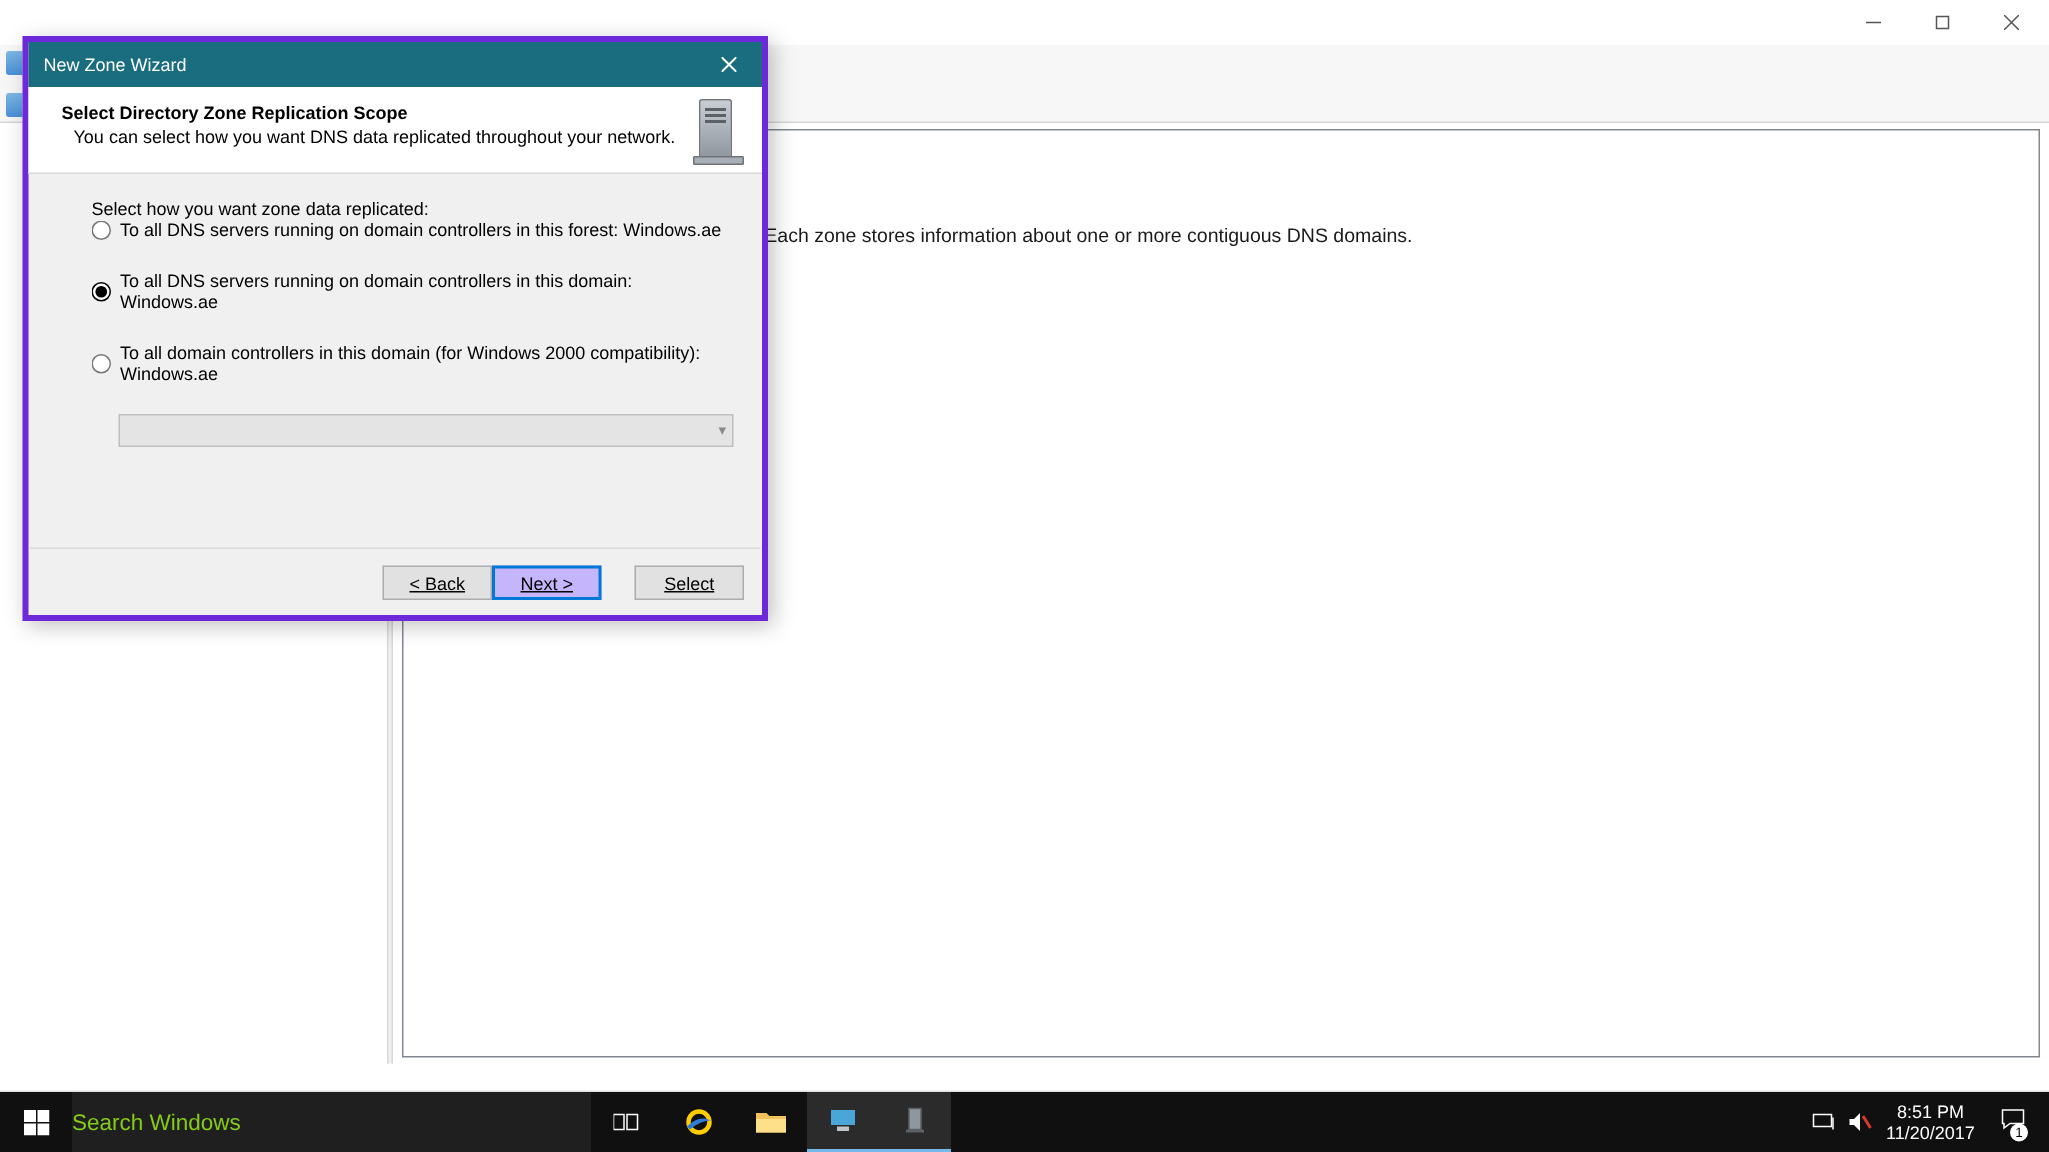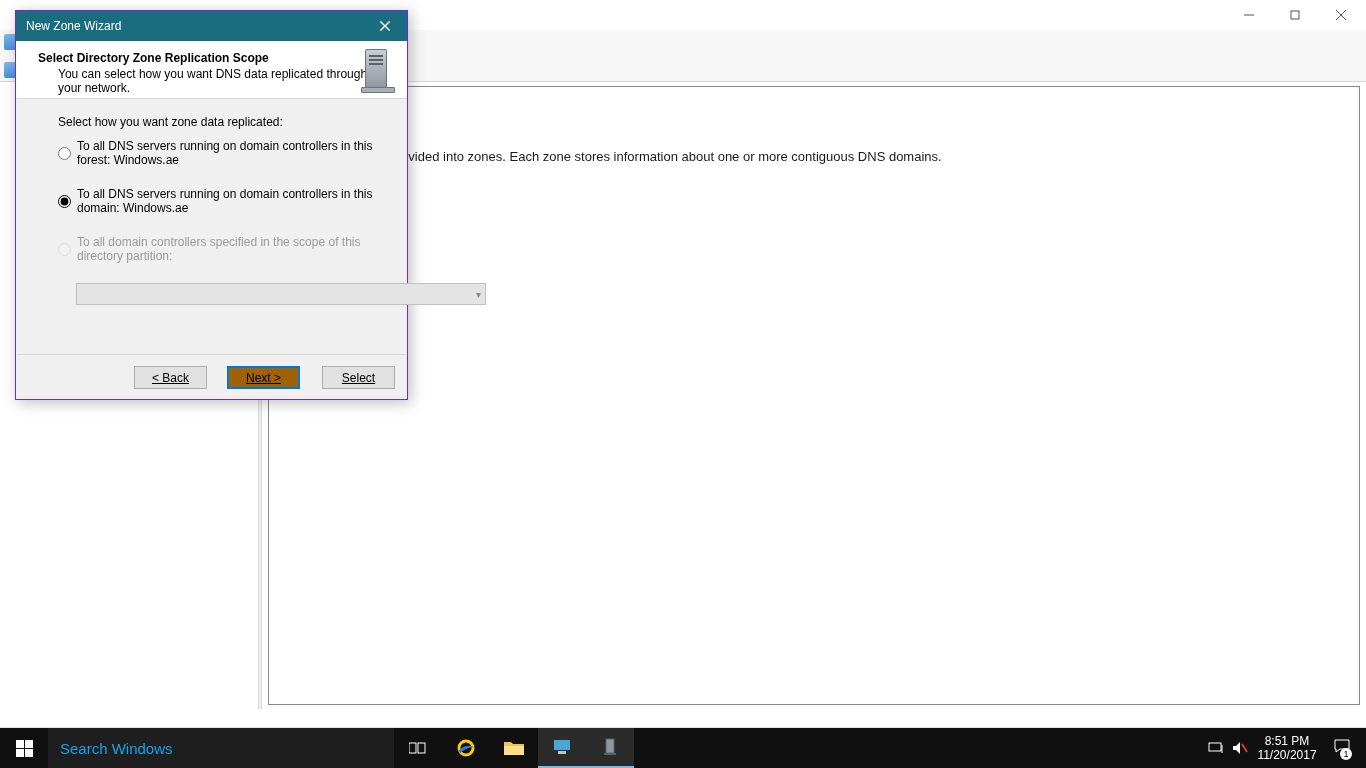--- a/index.html
+++ b/index.html
@@ -29,54 +29,54 @@
 }
 .bg-content-right {
   position: absolute; left: 268px; top: 86px; right: 6px; bottom: 22px;
   border: 1px solid #828790; background: #fff; font-size: 13px; color: #1a1a1a;
   padding: 60px 10px 10px 10px; line-height: 1.5;
 }
 .bg-content-right p { margin-bottom: 14px; }
 
 
 .wizard {
-  position: absolute; left: 15px; top: 10px; width: 393px; height: 390px;
-  background: #f0f0f0; border: 1px solid #6d28d9;
+  position: absolute; left: 15px; top: 24px; width: 497px; height: 390px;
+  background: #f0f0f0; border: 4px solid #6d28d9;
   box-shadow: 3px 3px 14px rgba(0,0,0,0.25);
 }
 .wizard-titlebar {
   height: 30px; background: #1a6d7e; display: flex; align-items: center;
   padding-left: 10px; color: #fff; font-size: 12px; justify-content: space-between;
 }
 .wizard-close {
   width: 45px; height: 30px; display: flex; align-items: center; justify-content: center;
   color: #fff;
 }
 .wizard-close svg { width: 10px; height: 10px; stroke: #fff; stroke-width: 1.3; fill: none; }
 
 .wizard-header {
   height: 58px; background: #fff; border-bottom: 1px solid #d8d8d8;
   padding: 10px 14px 0 22px; position: relative;
 }
 .wizard-header .h-title { font-size: 12px; font-weight: bold; color: #000; }
-.wizard-header .h-sub   { font-size: 12px; color: #000; margin-left: 20px; margin-top: 2px; }
+.wizard-header .h-sub   { font-size: 12px; color: #000; margin-left: 8px; margin-top: 2px; }
 .wizard-header .server-img {
   position: absolute; right: 12px; top: 6px; width: 34px; height: 46px;
 }
 .server-img .tower { position:absolute; left:4px; top:2px; width:22px; height:40px;
   background: linear-gradient(#c9ced4,#8f969e); border:1px solid #6d7379; border-radius:2px; }
 .server-img .base { position:absolute; left:0; bottom:0; width:34px; height:6px;
   background:#a9afb6; border:1px solid #6d7379; border-radius:1px; }
 .server-img .slot { position:absolute; left:8px; width:14px; height:2px; background:#5b6167; }
 .server-img .s1{top:8px}.server-img .s2{top:12px}.server-img .s3{top:16px}
 
 .wizard-body {
   padding: 16px 18px 0 42px; font-size: 12px; color: #000;
 }
-.prompt { margin-bottom: 10px; }
+.prompt { }
 .radio-row { display: flex; align-items: center; margin-bottom: 20px; font-size: 12px; }
 .radio-row.disabled { color: #9a9a9a; }
 .radio-row input[type="radio"] { margin-right: 6px; width: 13px; height: 13px; accent-color:#000; }
 .radio-row.disabled input[type="radio"] { opacity: .5; }
 .partition-select {
   margin-left: 18px; width: 410px; height: 22px; background: #e4e4e4;
   border: 1px solid #c0c0c0; display: flex; justify-content: flex-end; align-items: center;
   padding-right: 4px;
 }
 .partition-select .chev { color:#8a8a8a; font-size:10px; }
@@ -84,31 +84,31 @@
 .wizard-sep { position:absolute; left:1px; right:1px; bottom: 44px; height:1px; background:#d8d8d8; }
 
 .wizard-btnrow {
   position: absolute; bottom: 10px; right: 12px; display: flex; gap: 8px;
 }
 .wizard-btnrow .group { display:flex; gap:0; }
 .wbtn {
   width: 73px; height: 23px; font-size: 12px; background: #e1e1e1;
   border: 1px solid #adadad; color:#000; display:flex; align-items:center; justify-content:center;text-decoration:underline;
 }
-.wbtn.default { border: 2px solid #0078d7; background:#a16207;margin-left:20px; }
+.wbtn.default { border: 2px solid #0078d7; background:#c4b5fd; }
 .wbtn.right-gap { margin-left: 14px; }
 
 
 .taskbar {
   position: absolute; left:0; bottom:0; width:1366px; height:40px;
   background: #101010; display:flex; align-items:center; color:#fff;
 }
 .start-btn { width:48px; height:40px; display:flex; align-items:center; justify-content:center; }
 .start-btn svg { width:17px; height:17px; fill:#fff; }
-.search-box { width:346px; height:40px; background:#1f1f1f; display:flex; align-items:center; padding-left:12px; color:#0ea5e9; font-size:15px; }
+.search-box { width:346px; height:40px; background:#1f1f1f; display:flex; align-items:center; color:#84cc16; font-size:15px; }
 .task-icons { display:flex; align-items:center; height:40px; }
 .task-icons .ticon { width:48px; height:40px; display:flex; align-items:center; justify-content:center; }
 .task-icons .ticon.active { background:#2b2b2b; border-bottom:2px solid #76b9ed; }
 .tray { margin-left:auto; display:flex; align-items:center; height:40px; padding-right:4px; }
 .tray .tic { width:24px; height:40px; display:flex; align-items:center; justify-content:center; color:#fff; font-size:12px; }
 .tray .clock { width:70px; height:40px; display:flex; flex-direction:column; align-items:center; justify-content:center; font-size:12px; line-height:1.2; color:#fff; }
 .tray .notif { width:40px; height:40px; display:flex; align-items:center; justify-content:center; }
 .tray .notif svg{ width:16px; height:16px; fill:none; stroke:#fff; }
 .tray .notif .badge{ position:relative; }
 .tray .notif .badge::after{ content:"1"; position:absolute; right:-2px; bottom:-2px; width:12px;height:12px; background:#fff;color:#000; font-size:9px; border-radius:50%; display:flex; align-items:center; justify-content:center;}
@@ -183,25 +183,25 @@
     <label class="radio-row">
       <input type="radio" name="rep" style="">
       <span>To all DNS servers running on domain controllers in this forest: Windows.ae</span>
     </label>
 
     <label class="radio-row">
       <input type="radio" name="rep" checked="" style="">
       <span>To all DNS servers running on domain controllers in this domain: Windows.ae</span>
     </label>
 
-
-    <label class="radio-row disabled">
-      <input type="radio" name="rep" disabled="" style="">
-      <span>To all domain controllers specified in the scope of this directory partition:</span>
+    <label class="radio-row">
+      <input type="radio" name="rep" style="">
+      <span>To all domain controllers in this domain (for Windows 2000 compatibility): Windows.ae</span>
     </label>
+
 
     <div class="partition-select">
       <span class="chev">▾</span>
     </div>
   </div>
 
   <div class="wizard-sep"></div>
 
   <div class="wizard-btnrow">
     <div class="group">

